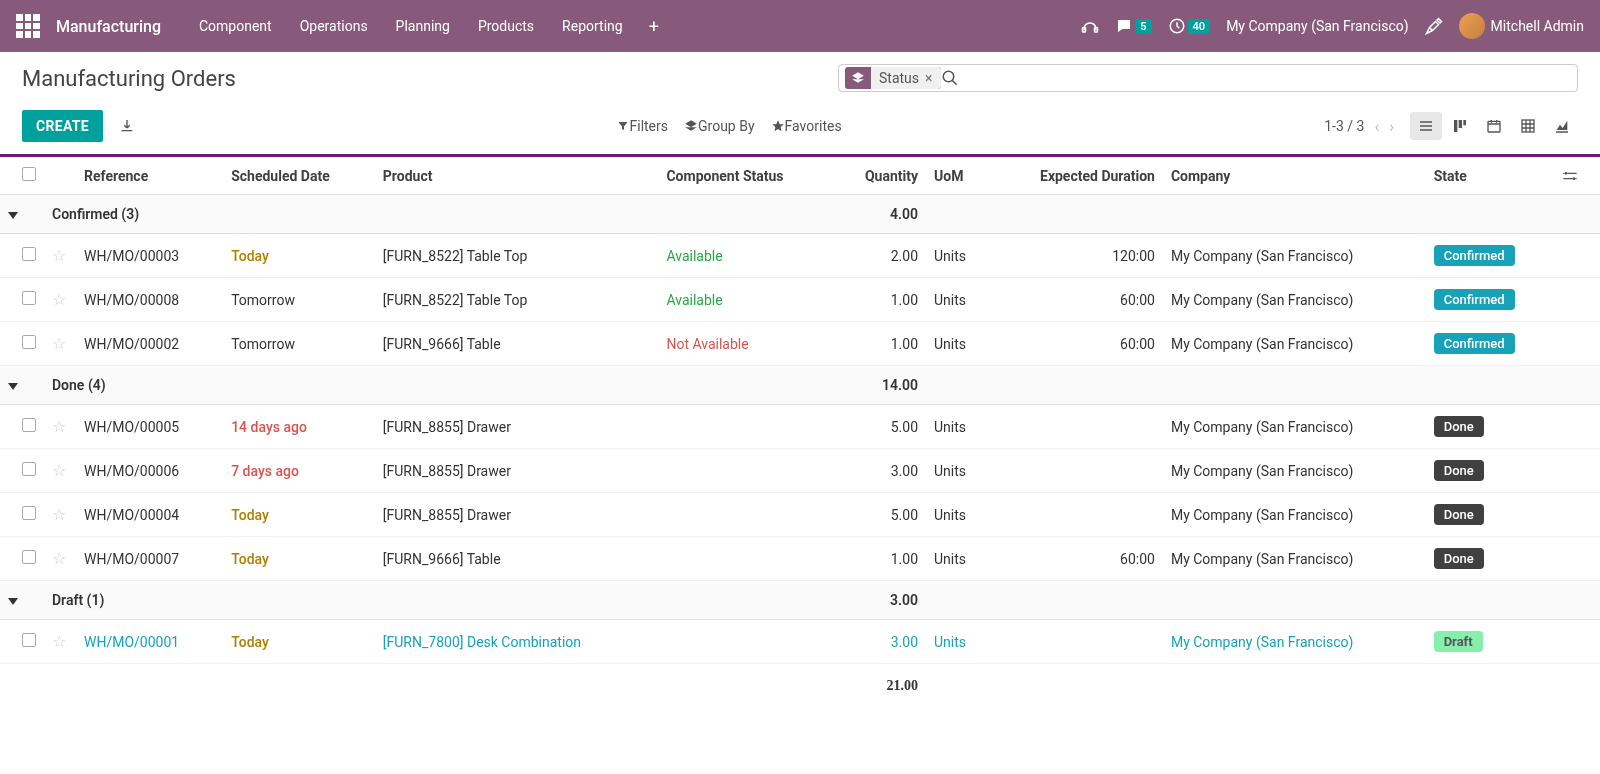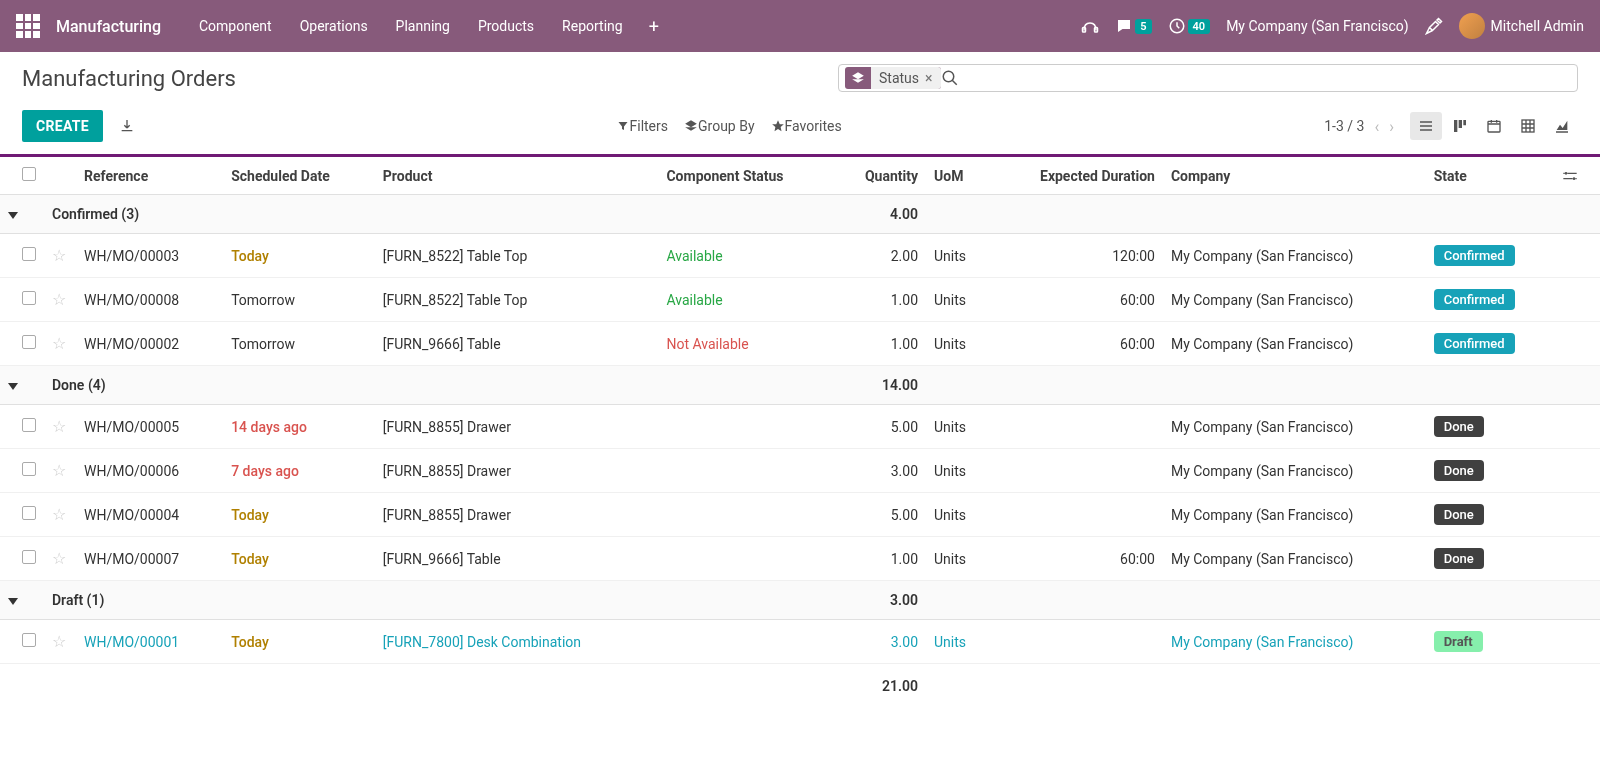--- a/index.html
+++ b/index.html
@@ -45,21 +45,21 @@
 .star { color: #ccc; cursor: pointer; font-size: 16px; }
 .date-today { color: #b08000; font-weight: 500; }
 .date-past { color: #d9534f; font-weight: 500; }
 .comp-avail { color: #28a745; }
 .comp-notavail { color: #d9534f; }
 .badge-state { display: inline-block; padding: 3px 10px; border-radius: 4px; color: #fff; font-size: 13px; font-weight: 500; }
 .badge-confirmed { background: #17a2b8; }
 .badge-done { background: #404040; }
 .badge-draft { background: #86efac; color: #555; font-weight: bold; }
 .draft-link { color: #17a2b8; }
-.footer-row td { border-bottom: none; padding: 14px 8px; font-weight: 600; }
+.footer-row td { border-bottom: none; padding: 14px 8px; font-weight: 600; font-family: Liberation Serif, serif; }
 .col-check { width: 42px; padding-left: 22px; }
 .col-star { width: 32px; }
 .col-settings { width: 40px; text-align: right; padding-right: 22px; }
 svg { display: block; }
 </style>
 </head>
 <body>
 
 <div class="topbar">
   <div class="apps-icon">

